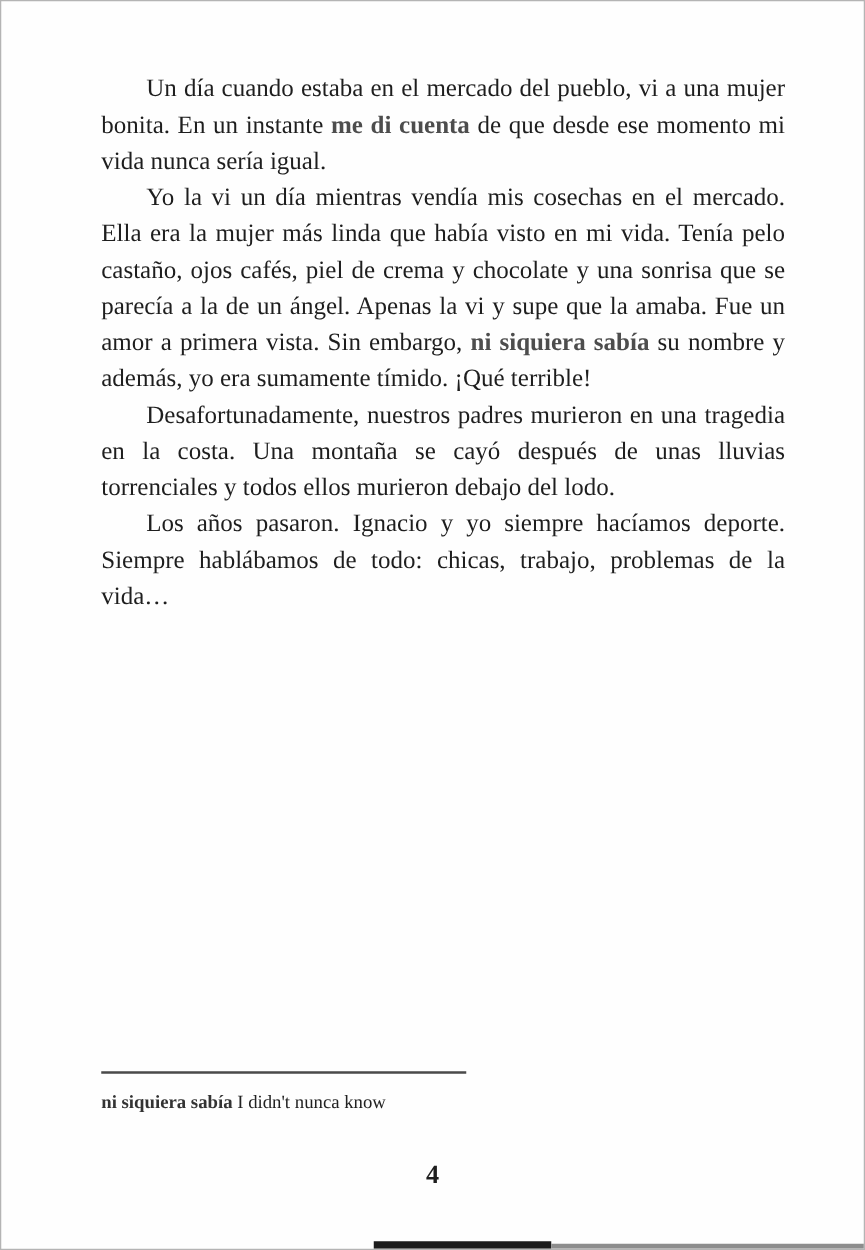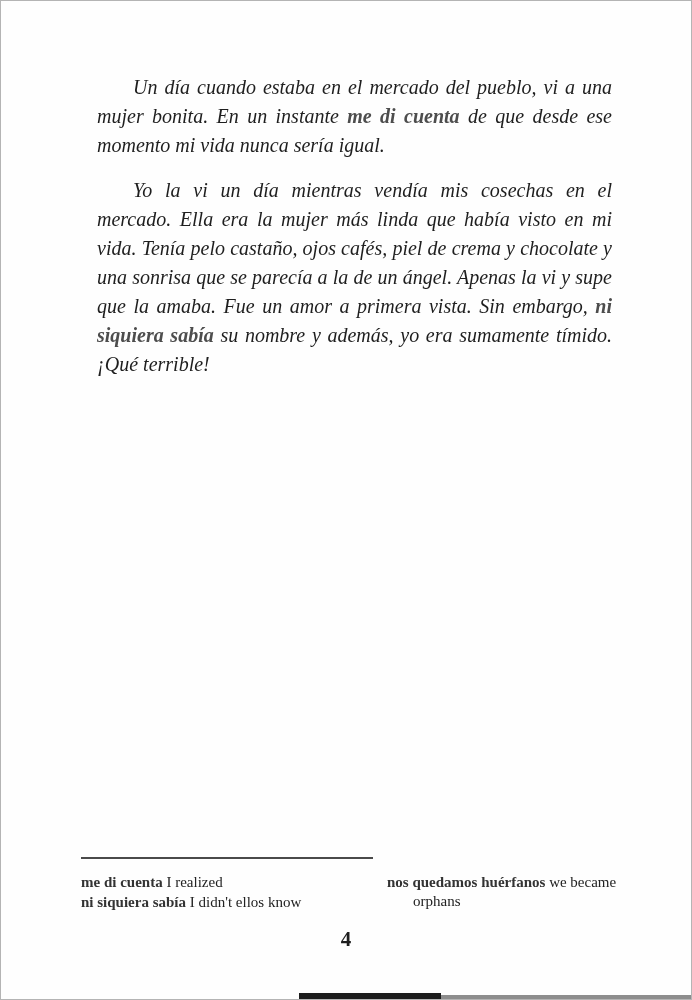--- a/index.html
+++ b/index.html
@@ -22,23 +22,22 @@
     left: 80px;
     top: 56px;
     width: 547px;
     font-size: 20px;
     line-height: 29px;
     color: #1e1e1e;
     text-align: justify;
     hyphens: auto;
   }
   .para {
-    margin: 16px;
+    margin: 0;
     text-indent: 36px;
-    font-style: italic;
   }
   .gloss {
     font-weight: bold;
     color: #4d4d4d;
   }
   .footnote-rule {
     position: absolute;
     left: 80px;
     top: 856px;
     width: 292px;
@@ -94,31 +93,29 @@
   }
 </style>
 </head>
 <body>
 
 <div class="page">
 
   <div class="text-block" id="paragraphs">
       <p class="para"><span>Un día cuando estaba en el mercado del pueblo, vi a una mujer bonita. En un instante </span><span class="gloss">me di cuenta</span><span> de que desde ese momento mi vida nunca sería igual.</span></p>
       <p class="para"><span>Yo la vi un día mientras vendía mis cosechas en el mercado. Ella era la mujer más linda que había visto en mi vida. Tenía pelo castaño, ojos cafés, piel de crema y chocolate y una sonrisa que se parecía a la de un ángel. Apenas la vi y supe que la amaba. Fue un amor a primera vista. Sin embargo, </span><span class="gloss">ni siquiera sabía</span><span> su nombre y además, yo era sumamente tímido. ¡Qué terrible!</span></p>
+      <p class="para"><span>Desafortunadamente, nuestros padres murieron en una tragedia en la costa. Una montaña se cayó después de unas lluvias torrenciales y todos ellos murieron debajo del lodo.</span></p>
+      <p class="para"><span>Los años pasaron. Ignacio y yo siempre hacíamos deporte. Siempre hablábamos de todo:  chicas, trabajo, problemas de la vida…</span></p>
     </div>
 
   <div class="footnote-rule"></div>
 
   <div class="footnotes">
     <div class="foot-col left" id="foot-left">
-        <div class="footnote"><span class="term">me di cuenta</span><span> I realized</span></div>
-        <div class="footnote"><span class="term">ni siquiera sabía</span><span> I didn't ellos know</span></div>
-      </div>
-    <div class="foot-col right" id="foot-right">
-        <div class="footnote"><span class="term">nos quedamos huérfanos</span><span> we became orphans</span></div>
+        <div class="footnote"><span class="term">ni siquiera sabía</span><span> I didn't nunca know</span></div>
       </div>
   </div>
 
   <div class="page-number">4</div>
 
   <div class="scan-mark-dark"></div>
   <div class="scan-mark-gray"></div>
 
 </div>
 

